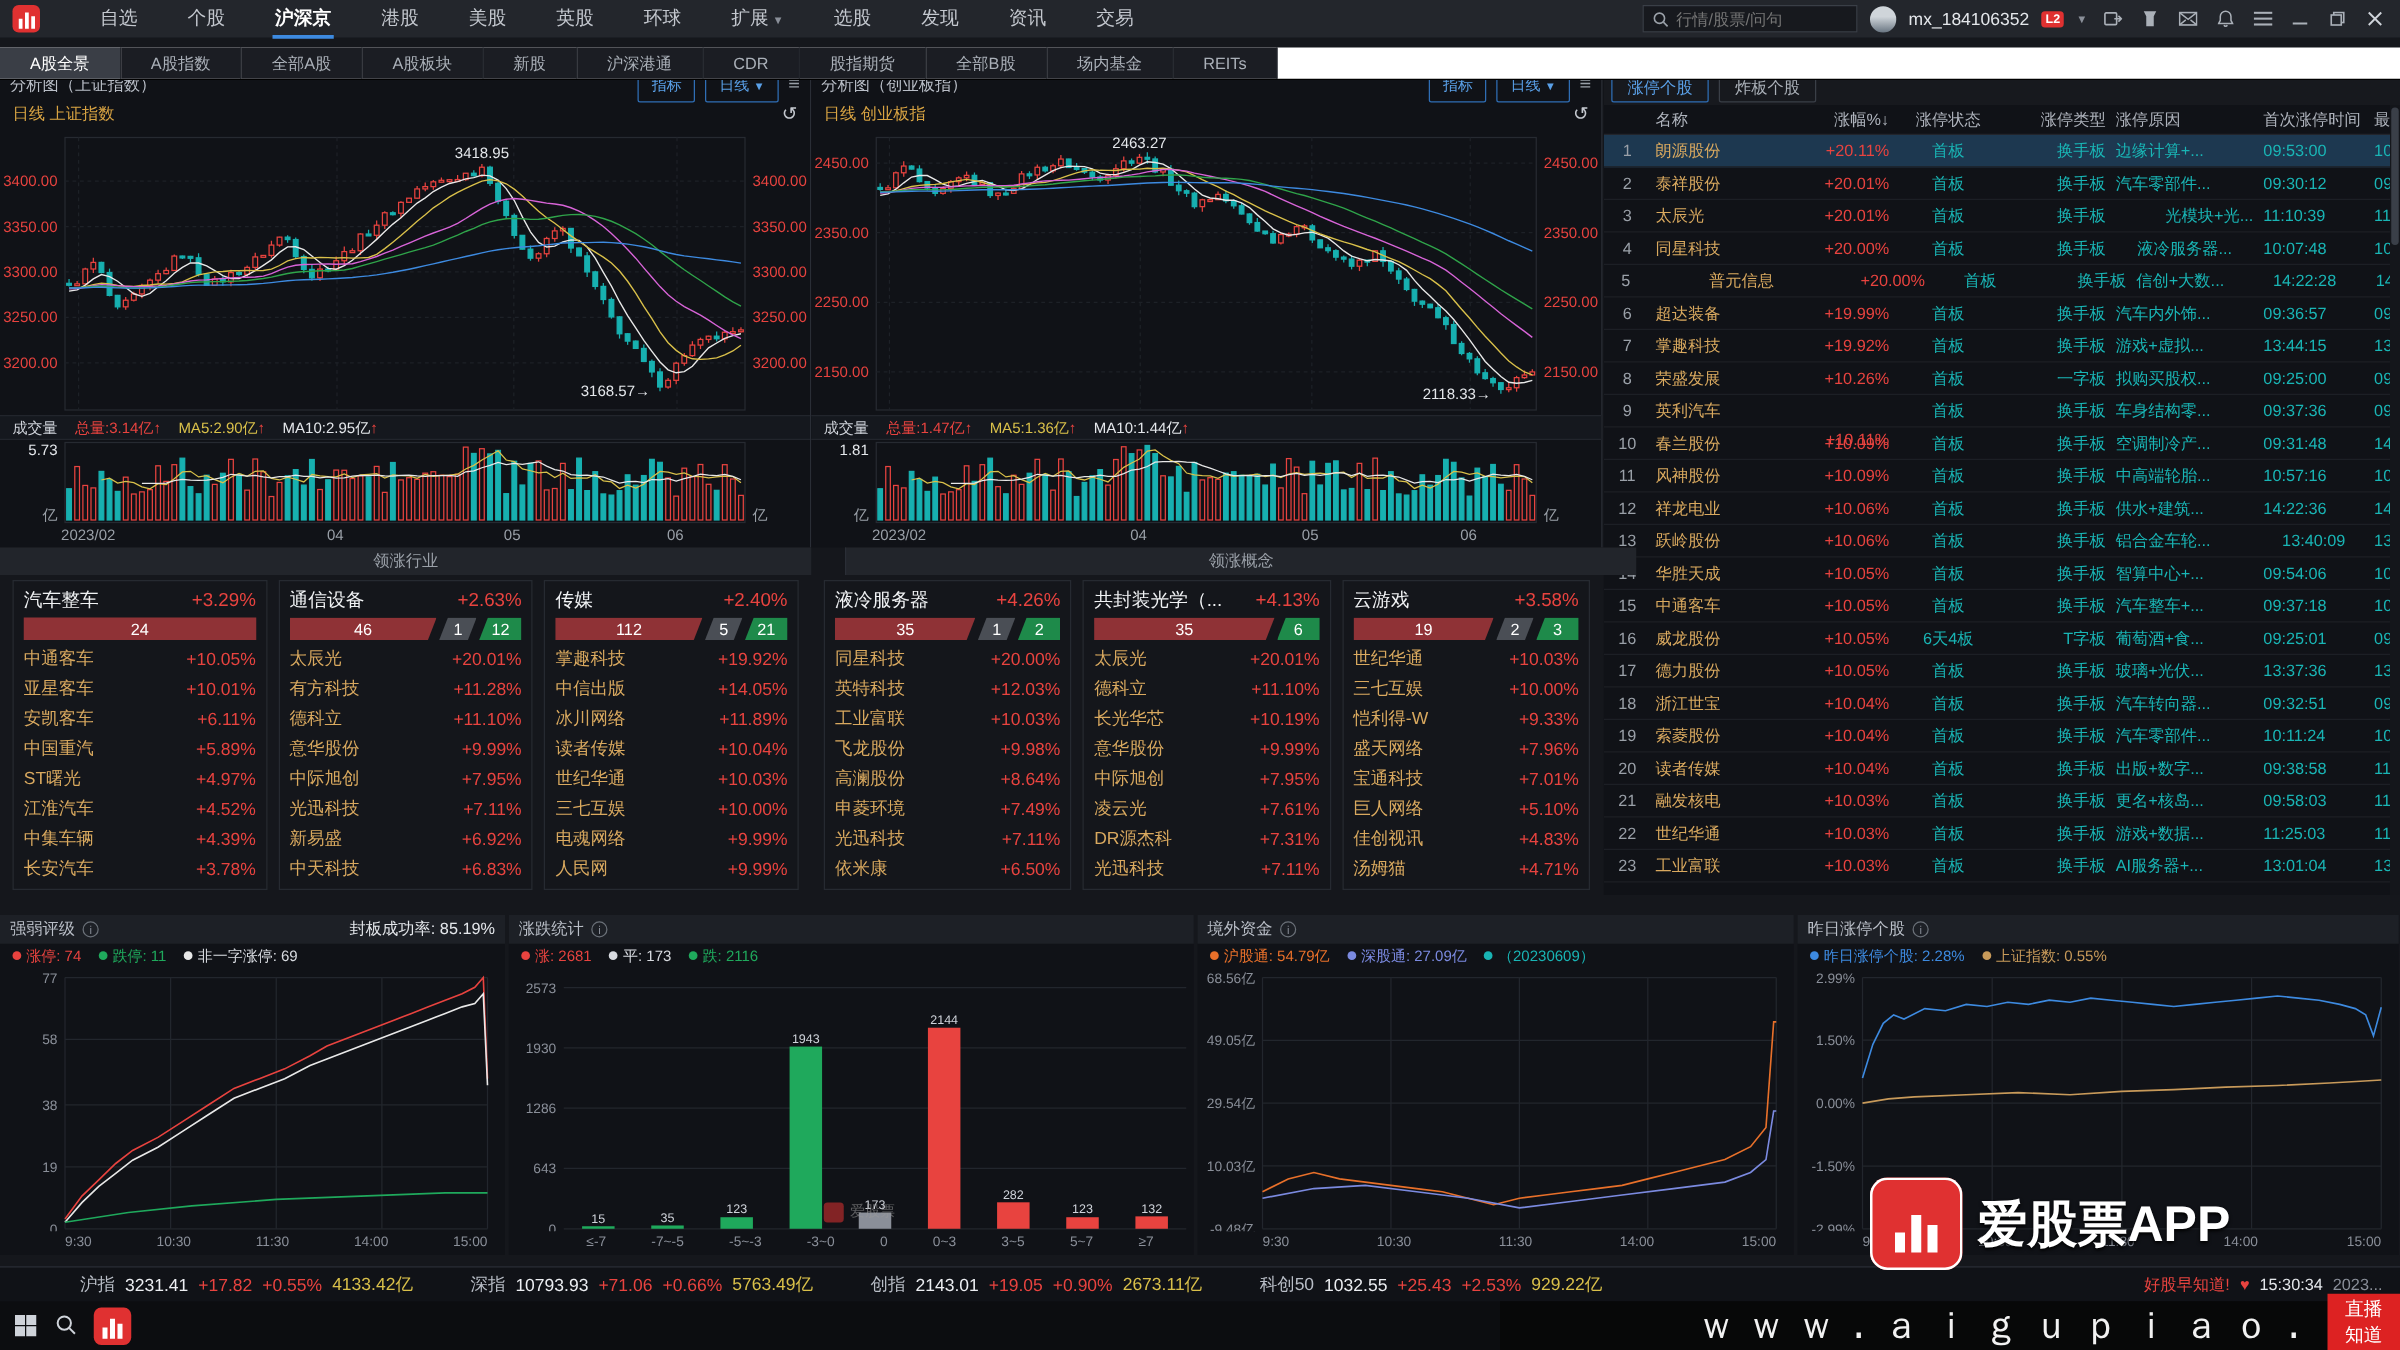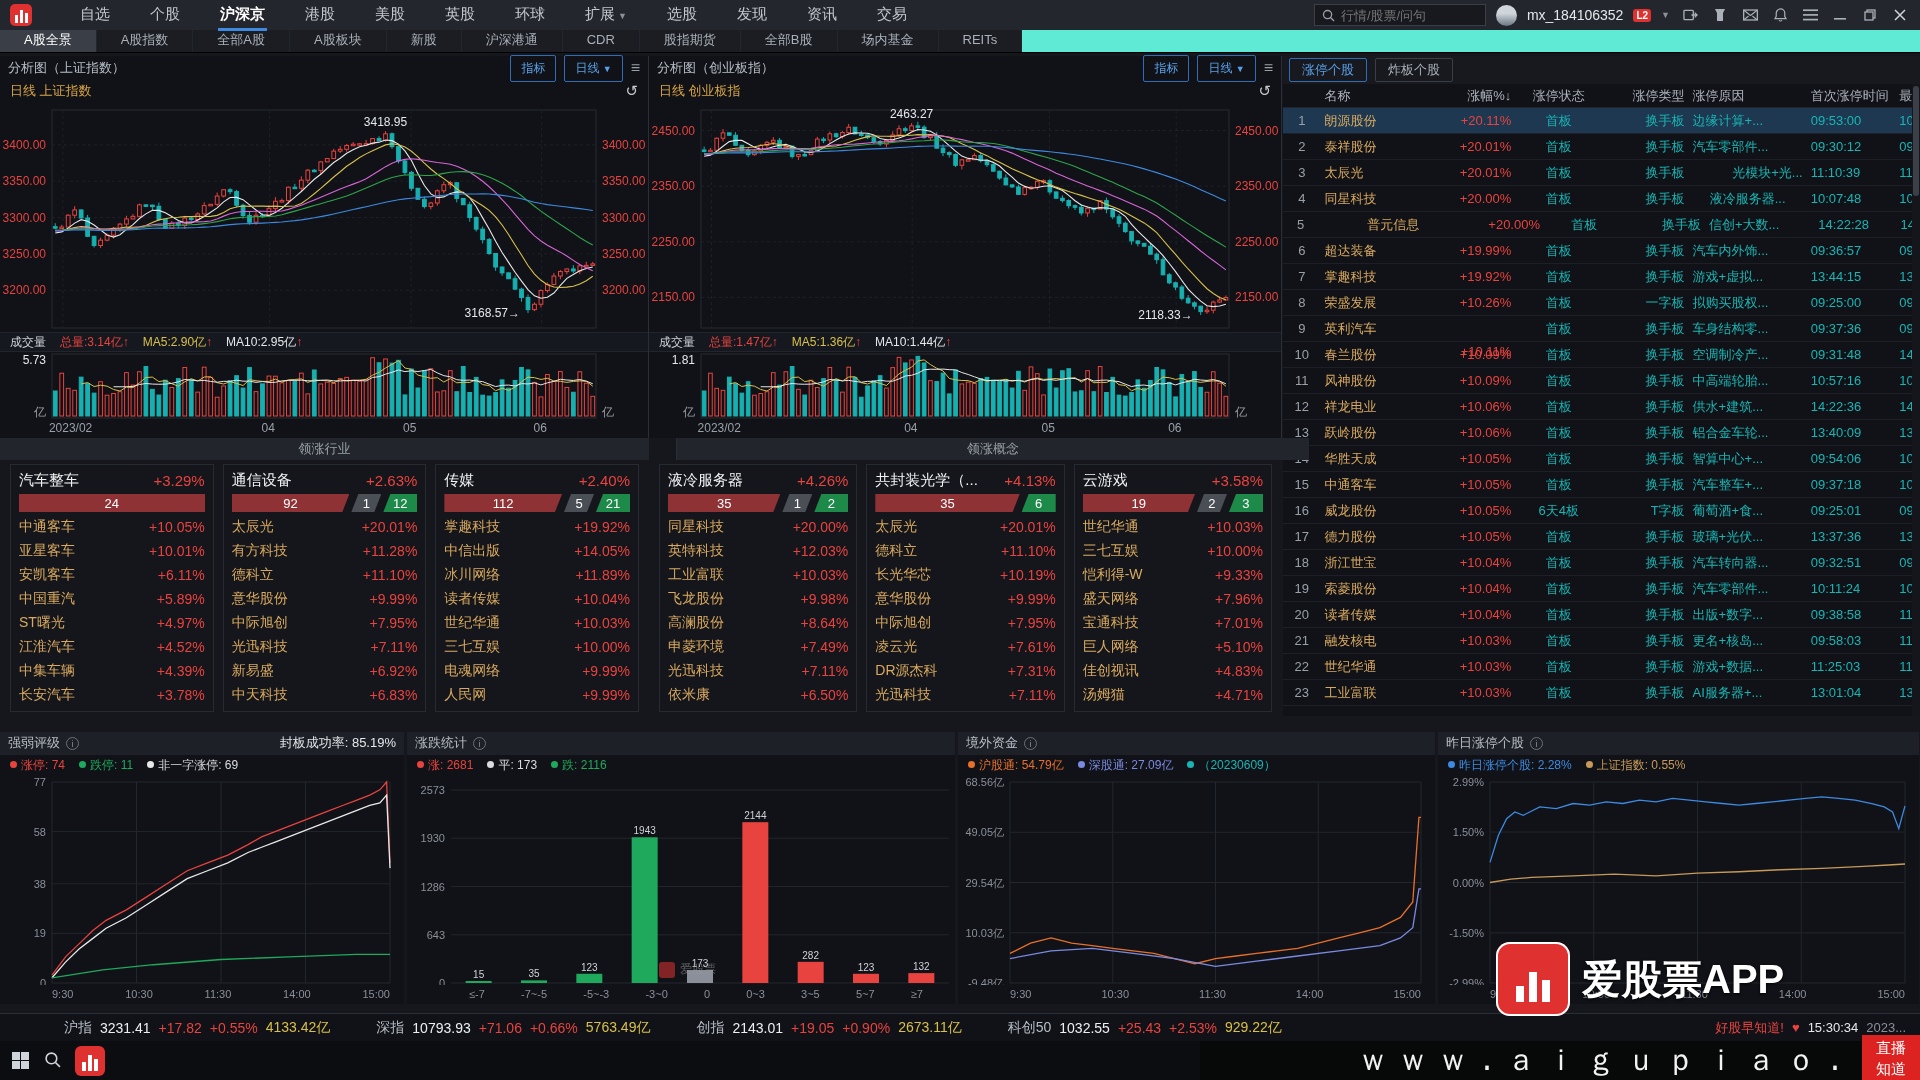--- a/index.html
+++ b/index.html
@@ -16,21 +16,21 @@
 .menu-item .caret{font-size:9px;color:#8a8f99;margin-left:3px}
 .tb-right{margin-left:auto;display:flex;align-items:center;gap:10px}
 .searchbox{width:172px;height:22px;background:#17191e;border:1px solid #3a3f47;display:flex;align-items:center;padding:0 7px;gap:6px}
 .searchbox input{background:transparent;border:0;outline:0;color:#9aa0a8;font-size:13px;width:130px;font-family:"Liberation Sans",sans-serif}
 .avatar{width:21px;height:21px;border-radius:50%;background:linear-gradient(#cfd5da 40%,#6a7682)}
 .uname{color:#e4e7eb;font-size:14px}
 .l2badge{background:#e03131;color:#fff;font-size:10px;font-weight:bold;padding:1px 3px;border-radius:3px}
 .tb-ic{width:20px;height:18px;display:flex;align-items:center;justify-content:center;color:#aab0b8}
 .tb-ic svg{display:block}
 
-.tabrow{position:absolute;top:27px;height:26px;left:0;right:0;background:#5eead4;display:flex;border-bottom:1px solid #000;z-index:29}
+.tabrow{position:absolute;top:38px;height:26px;left:0;right:0;background:#ffffff;display:flex;border-bottom:1px solid #000;z-index:29}
 .tab{padding:0 24px;line-height:25px;font-size:13px;color:#aab0b8;border-right:1px solid #23262c;background:#1b1d23;white-space:nowrap}
 .tab.active{background:#3a3e46;color:#fff}
 
 .chart-panel{position:absolute;top:56px;height:382px;background:#101217;border-right:1px solid #2a2e36}
 #chartL{left:0;width:649px}
 #chartR{left:649px;width:633px}
 .cp-head{height:24px;display:flex;align-items:center;padding:0 8px;color:#b9bec7;font-size:13px}
 .cp-btns{margin-left:auto;display:flex;align-items:center;gap:8px}
 .btn-blue{border:1px solid #2f6eb5;color:#5aa0e8;font-size:12px;padding:4px 10px;border-radius:2px;background:transparent}
 .btn-blue .caret{font-size:9px}
@@ -893,21 +893,21 @@
           <span class="nm">东风汽车</span>
           <span class="pc">+3.66%</span>
         </div>
       </div>
       <div class="card">
         <div class="card-title">
           <span>通信设备</span>
           <span class="pct">+2.63%</span>
         </div>
         <div class="segbar">
-          <div class="seg seg-up">92</div>
+          <div class="seg seg-up">46</div>
           <div class="seg seg-flat">1</div>
           <div class="seg seg-down">12</div>
         </div>
         <div class="stock-row">
           <span class="nm">太辰光</span>
           <span class="pc">+20.01%</span>
         </div>
         <div class="stock-row">
           <span class="nm">有方科技</span>
           <span class="pc">+11.28%</span>
@@ -1268,21 +1268,21 @@
           <div class="tc c-teal" style="width: 90px; text-align: left;">14:22:36</div>
           <div class="tc c-teal" style="width: 25px; text-align: left;">14:2</div>
         </div>
         <div class="tgrid-row">
           <div class="tc num" style="width: 38px; text-align: center;">13</div>
           <div class="tc name" style="width: 106px; text-align: left;">跃岭股份</div>
           <div class="tc pct" style="width: 92px; text-align: right;">+10.06%</div>
           <div class="tc c-teal" style="width: 88px; text-align: center;">首板</div>
           <div class="tc c-teal" style="width: 88px; text-align: right;">换手板</div>
           <div class="tc c-teal" style="width: 120px; text-align: left;">铝合金车轮...</div>
-          <div class="tc c-teal" style="width: 90px; text-align: left;">13:40:09</div>
+          <div class="tc c-teal" style="width: 90px; text-align: center;">13:40:09</div>
           <div class="tc c-teal" style="width: 25px; text-align: left;">13:4</div>
         </div>
         <div class="tgrid-row">
           <div class="tc num" style="width: 38px; text-align: center;">14</div>
           <div class="tc name" style="width: 106px; text-align: left;">华胜天成</div>
           <div class="tc pct" style="width: 92px; text-align: right;">+10.05%</div>
           <div class="tc c-teal" style="width: 88px; text-align: center;">首板</div>
           <div class="tc c-teal" style="width: 88px; text-align: right;">换手板</div>
           <div class="tc c-teal" style="width: 120px; text-align: left;">智算中心+...</div>
           <div class="tc c-teal" style="width: 90px; text-align: left;">09:54:06</div>

